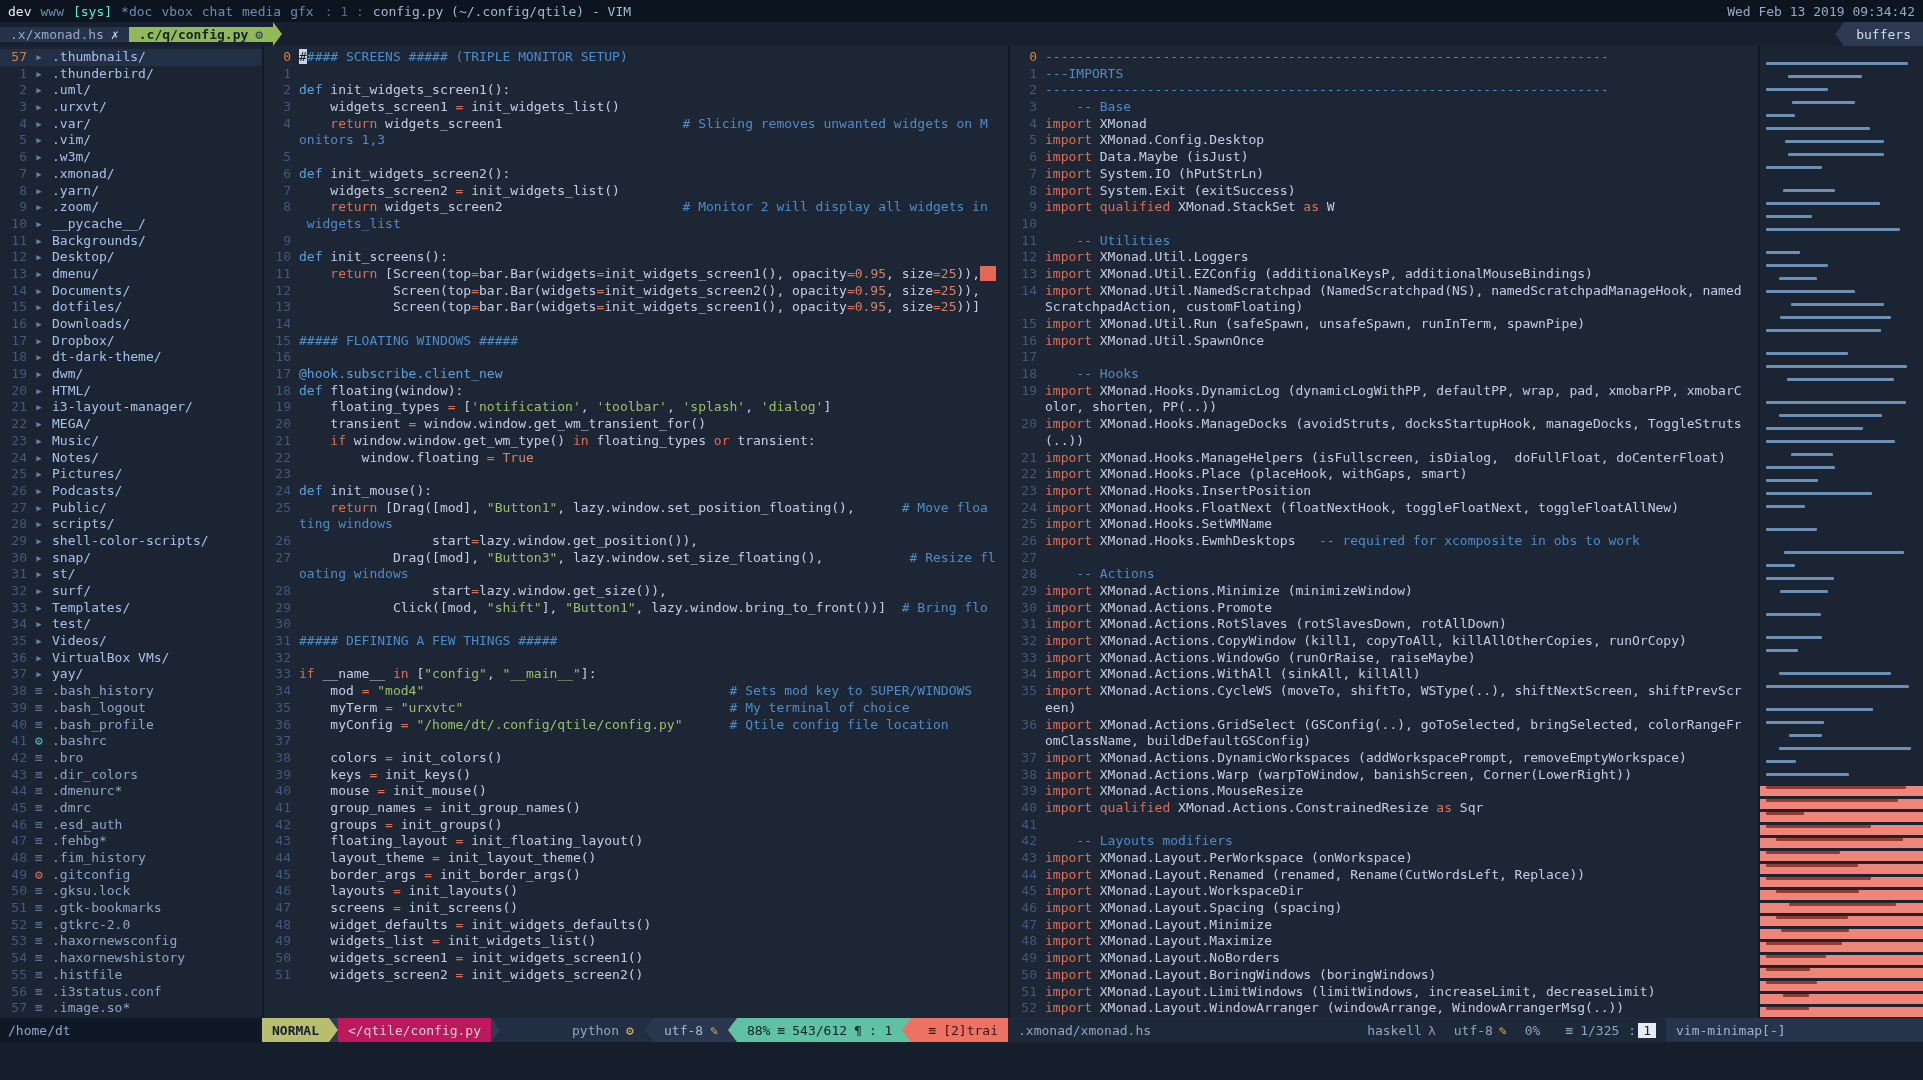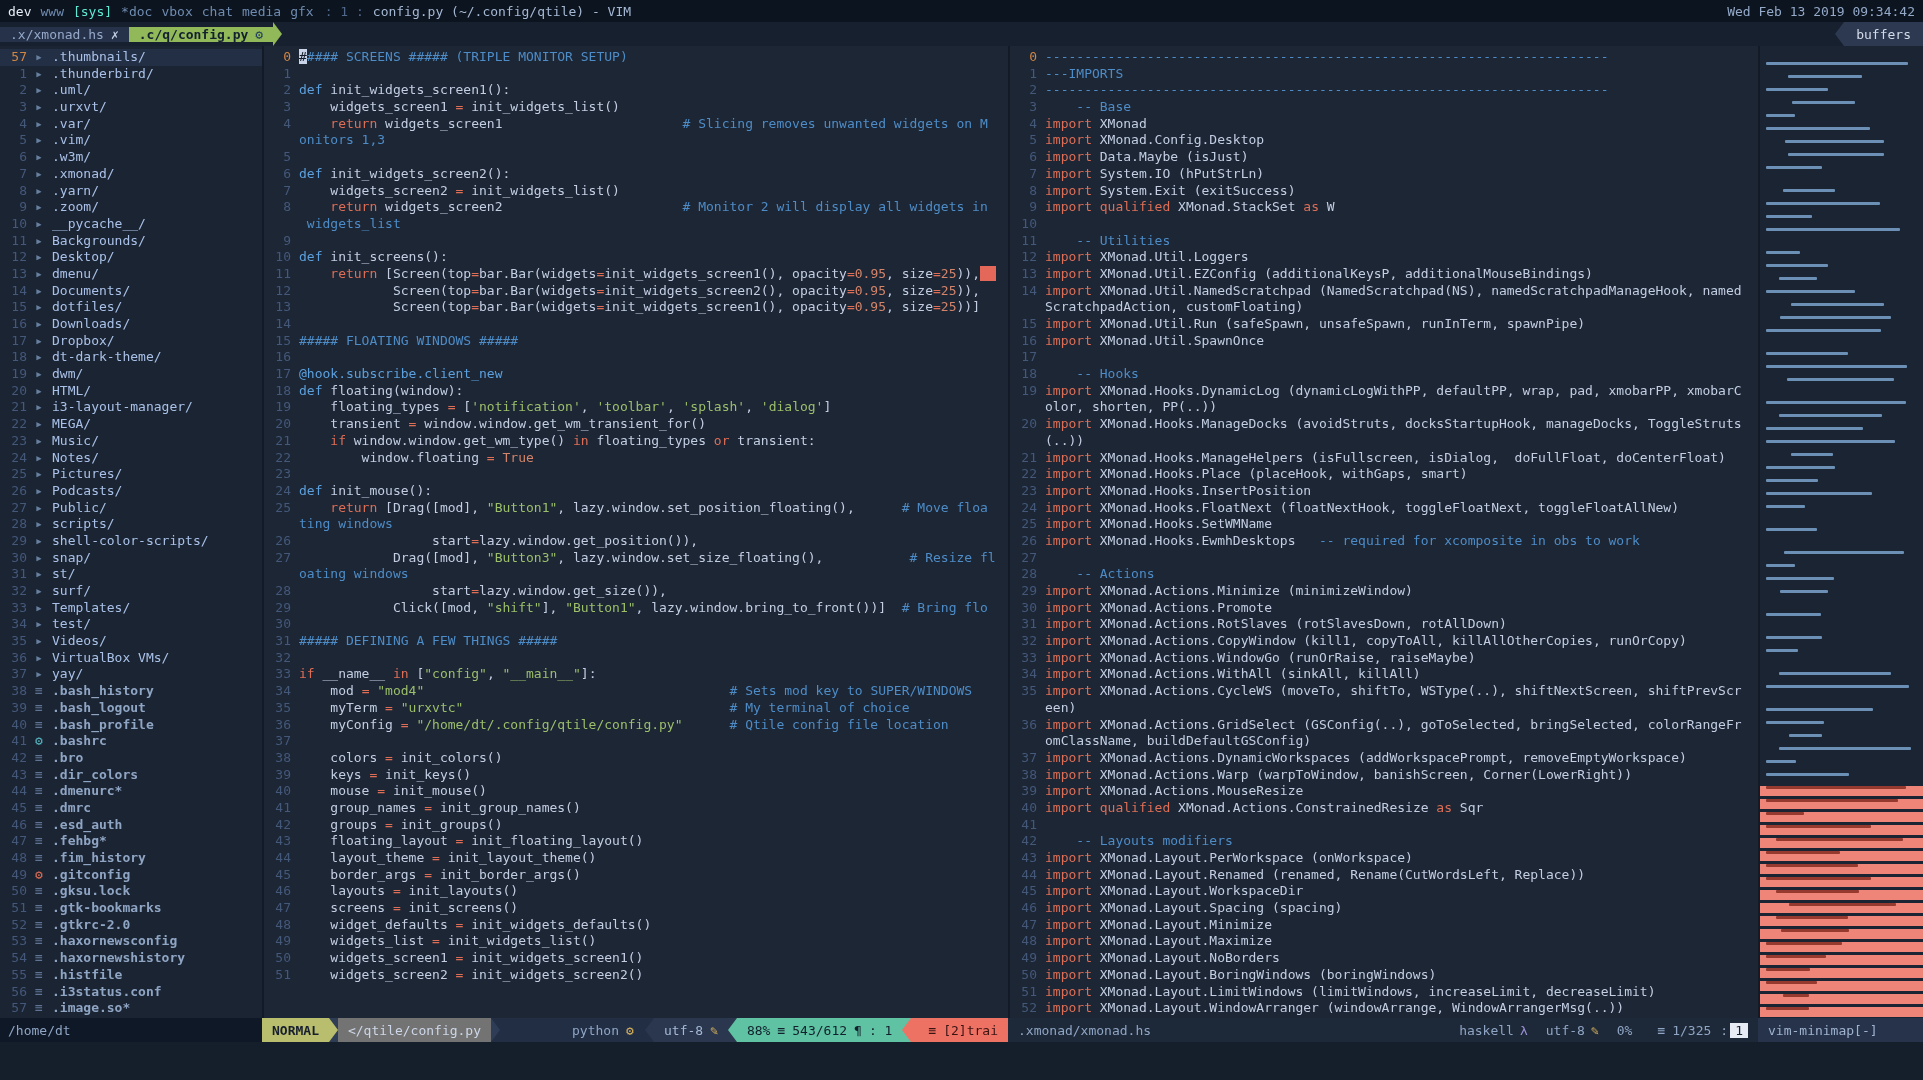--- a/index.html
+++ b/index.html
@@ -40,45 +40,45 @@
   .row{height:16.7px;display:flex;white-space:pre;font-size:13px;line-height:16.7px;overflow:hidden;}
   .num{width:27px;text-align:right;padding-right:8px;color:#44587a;flex:none;}
   .num.curn{color:#d08545;}
   .cursorline{background:#232f44;}
   .tree-icon{width:17px;flex:none;}
   .icon-dir{color:#67809f;}
   .icon-file{color:#5f7494;}
   .icon-shell{color:#56b6c2;}
   .icon-git{color:#de6e56;}
   .lbl-dir{color:#a9c1e8;}
-  .lbl-file{color:#8fa5c4;font-weight:bold;}
+  .lbl-file{color:#8fa5c4;}
   .codeline{flex:1;overflow:hidden;}
   .f{color:#c3cee3;} .c{color:#4e8cc7;} .k{color:#de6e56;} .d{color:#5ca0dd;}
   .s{color:#9cbf6b;} .m{color:#d4846a;}
   .cur{background:#c9d4e8;color:#141c2a;}
   .trail{background:#e4685a;}
   
   .mrow{height:10px;padding-left:6px;}
   .mrow .bar{height:3px;margin-top:3px;background:#6b8fb5;border-radius:1px;}
   .mrow.hl{background:#ef8579;}
   .mrow.hl .bar{background:#96392e;}
   
   .watermark{position:absolute;left:985px;top:240px;opacity:0.05;pointer-events:none;}
   .watermark .wm-url{position:absolute;left:-60px;top:130px;color:#cfe3ff;font-size:11px;
                      transform:rotate(-62deg);letter-spacing:2px;}
   
   .statusbar{height:24px;display:flex;font-size:13px;}
   .st-tree{width:262px;background:#0f1827;color:#8fa5c4;display:flex;align-items:center;
            padding-left:8px;box-sizing:border-box;flex:none;}
   .st-mid{width:746px;background:#222e44;display:flex;align-items:stretch;flex:none;overflow:hidden;}
-  .st-right{width:750px;background:#1d2838;display:flex;align-items:center;flex:none;overflow:hidden;}
+  .st-right{width:658px;background:#1d2838;display:flex;align-items:center;flex:none;overflow:hidden;}
   .st-map{flex:1;background:#26334b;color:#9fb3cf;display:flex;align-items:center;padding-left:10px;}
   .seg{display:flex;align-items:center;padding:0 10px;}
   .seg.mode{background:#b9bd6e;color:#171f2e;font-weight:bold;}
-  .seg.file{background:#737373;color:#cdd7e8;}
+  .seg.file{background:#be185d;color:#cdd7e8;}
   .seg.lang{color:#8fa5c4;margin-left:62px;}
   .seg.enc{background:#2a374f;color:#a6b8d4;}
   .seg.teal{background:#5fc2a2;color:#11202c;}
   .seg.warn{background:#ee7264;color:#3a1412;}
   .seg .icon{margin-left:7px;}
   .gear{color:#d8b35a;}
   .pencil{color:#d8b35a;}
   .lambda{color:#9b8fd6;}
   .licon{margin:0 7px;}
   .flex1{flex:1;}

